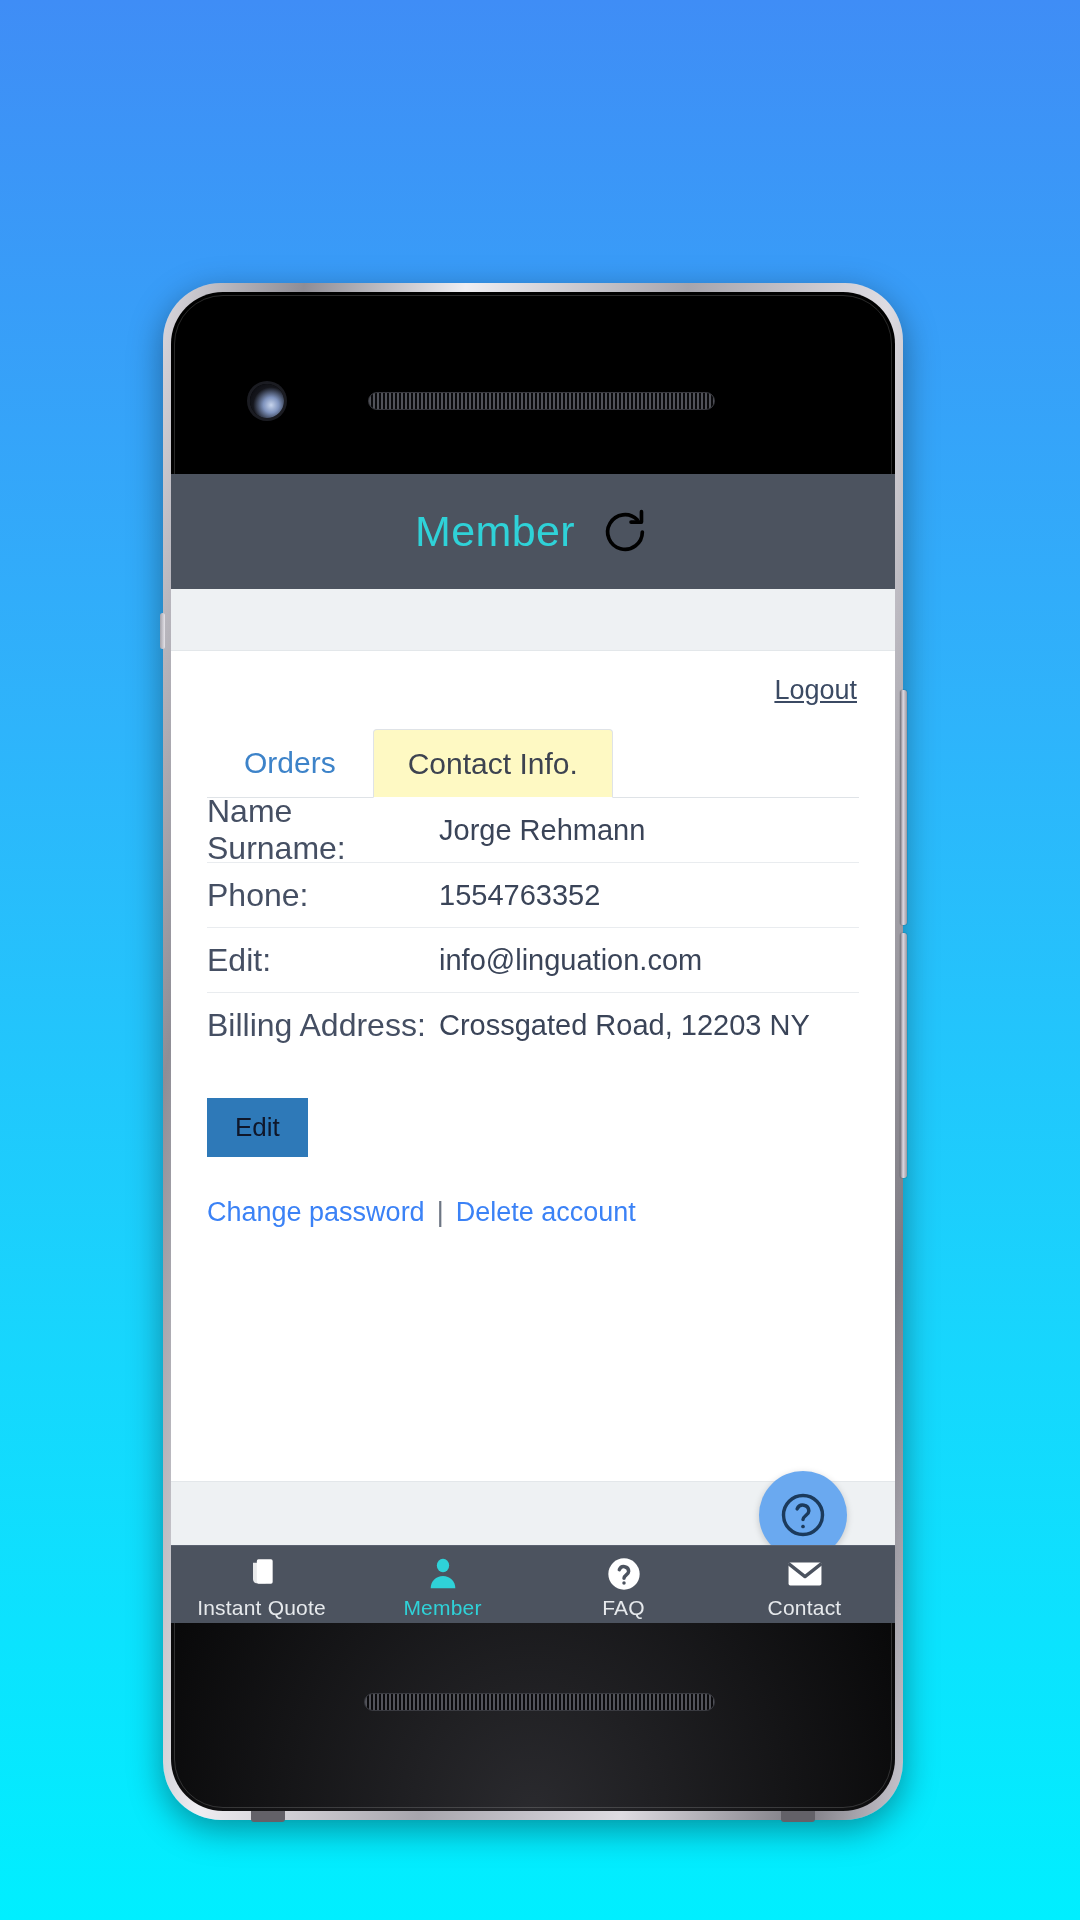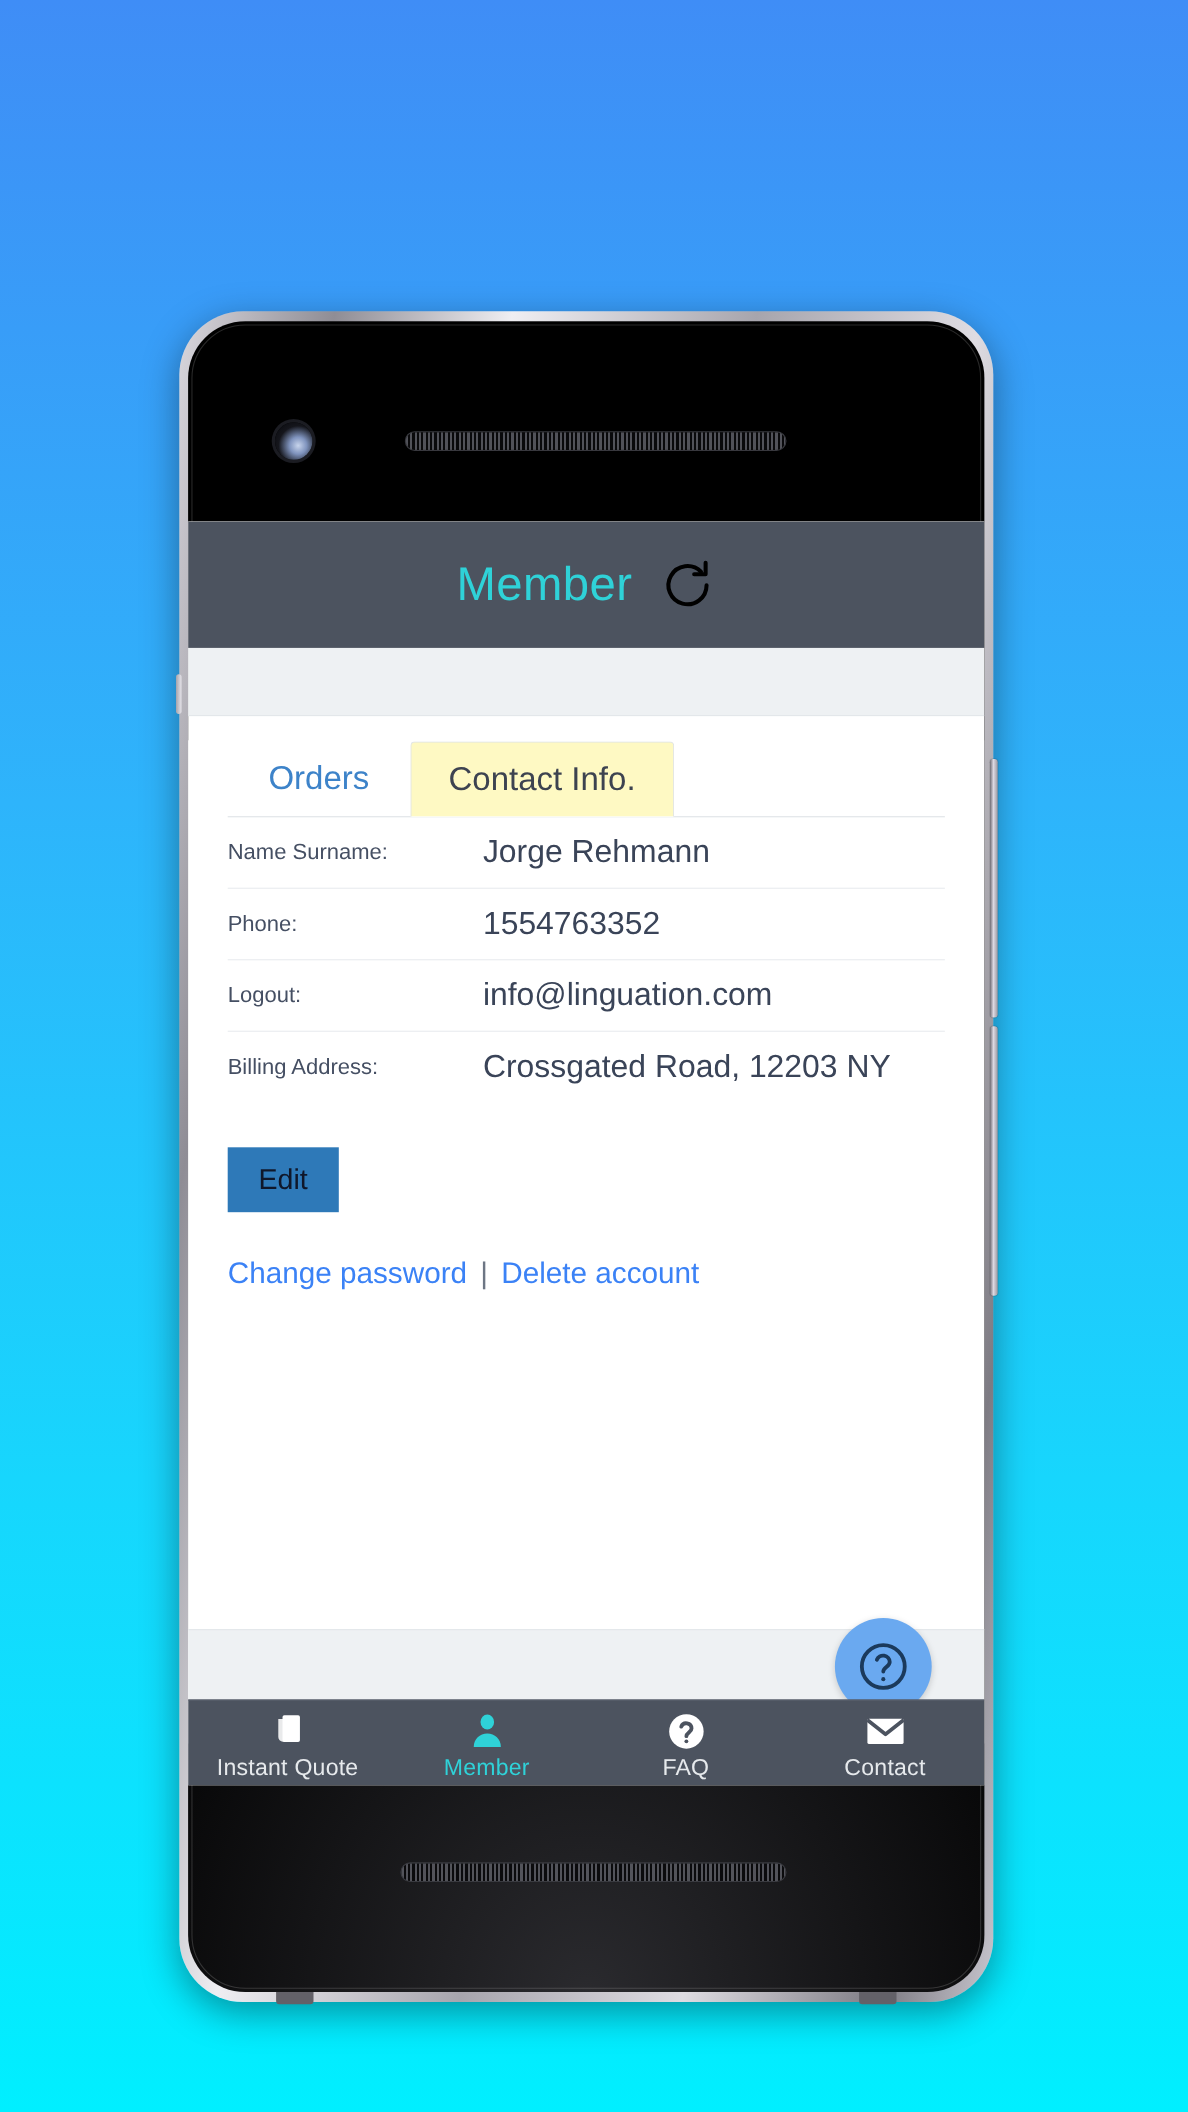--- a/index.html
+++ b/index.html
@@ -206,21 +206,21 @@
   .info-row {
     display: flex;
     align-items: center;
     height: 65px;
     border-bottom: 1px solid #e9ecef;
   }
   .info-label {
     width: 232px;
     flex: 0 0 232px;
     color: #454f63;
-    font-size: 20px;
+    font-size: 32px;
   }
   .info-value {
     color: #3a4458;
     font-size: 29px;
   }
 
   
   .edit-btn {
     margin-top: 40px;
     display: inline-block;
@@ -328,39 +328,42 @@
             <path d="M20 12a8 8 0 1 1-2.34-5.66"></path>
             <polyline points="19.6 2.6 19.6 7.4 14.8 7.4"></polyline>
           </svg>
         </span>
       </div>
 
       <div class="subband"></div>
 
       <div class="content">
 
+        <div class="logout-row">
+          <span class="logout-link">Logout</span>
+        </div>
 
         
         <div class="tabs">
           <div class="tab">Orders</div>
           <div class="tab active">Contact Info.</div>
         </div>
 
         
         <div class="info-table">
           <div class="info-row">
             <span class="info-label">Name Surname:</span>
             <span class="info-value">Jorge Rehmann</span>
           </div>
           <div class="info-row">
             <span class="info-label">Phone:</span>
             <span class="info-value">1554763352</span>
           </div>
           <div class="info-row">
-            <span class="info-label">Logout:</span>
+            <span class="info-label">Edit:</span>
             <span class="info-value">info@linguation.com</span>
           </div>
           <div class="info-row" style="border-bottom:none;">
             <span class="info-label">Billing Address:</span>
             <span class="info-value">Crossgated Road, 12203 NY</span>
           </div>
         </div>
 
         <button class="edit-btn">Edit</button>
 

